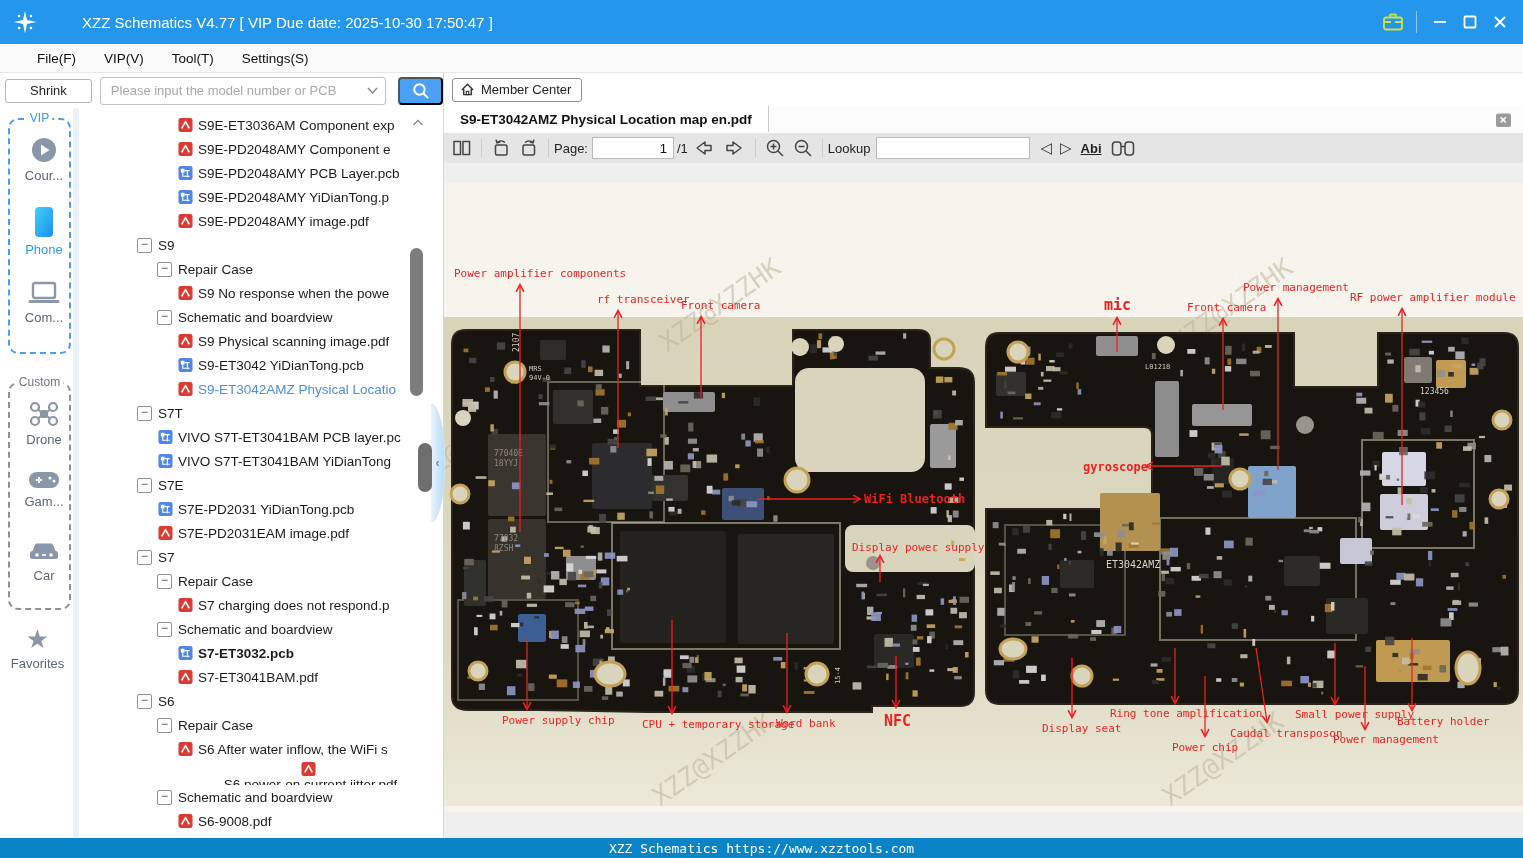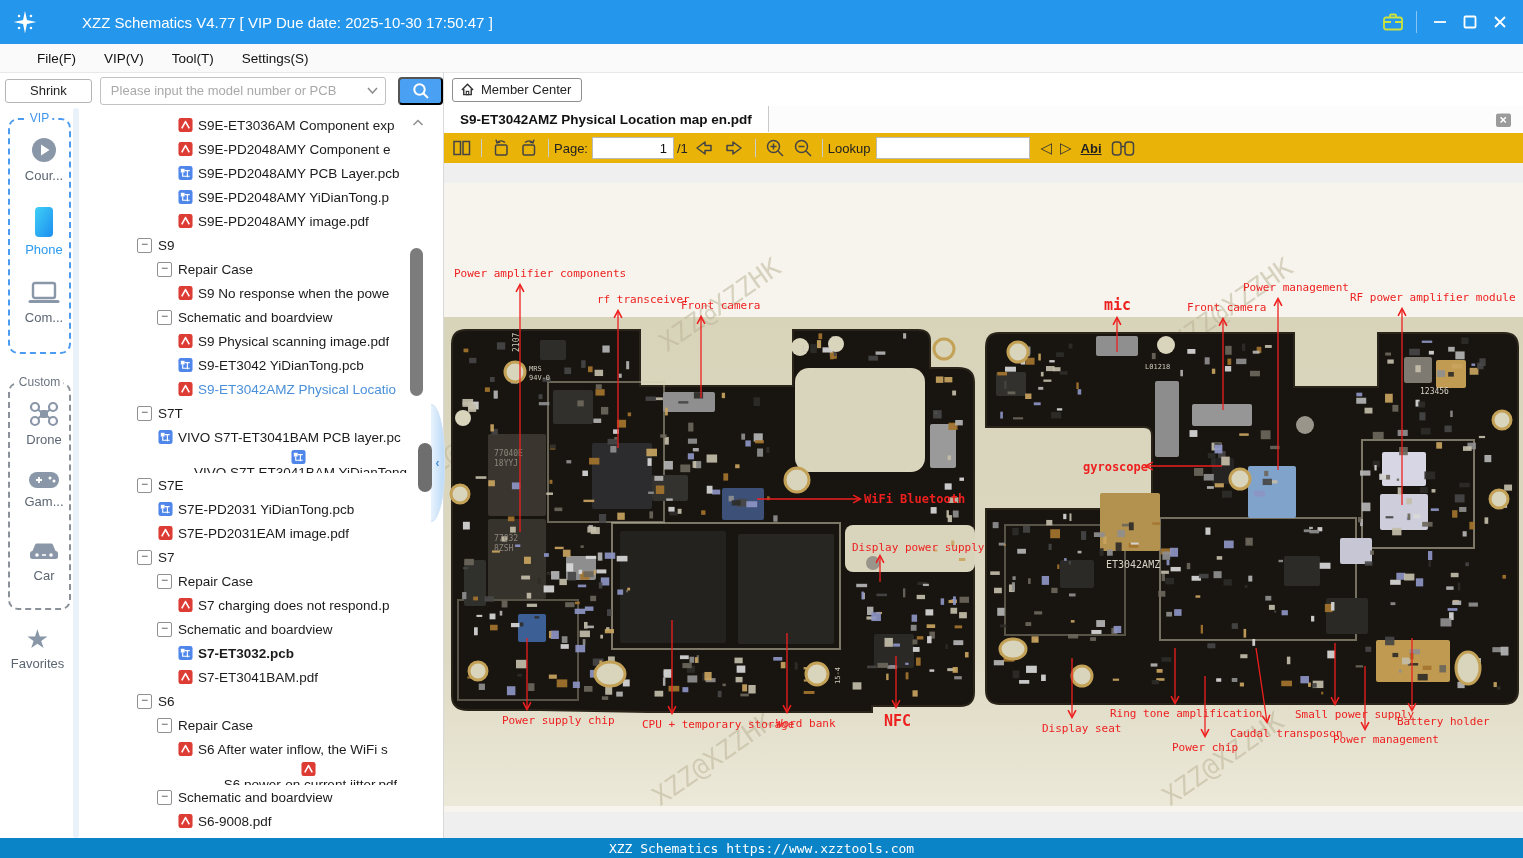--- a/index.html
+++ b/index.html
@@ -39,21 +39,21 @@
   
   .member-row{position:absolute;top:73px;left:444px;right:0;height:33px;background:#fff;
               display:flex;align-items:center;}
   .btn-member{margin-left:8px;height:24px;border:1px solid #8f8f8f;border-radius:3px;background:#fff;
               display:flex;align-items:center;gap:6px;padding:0 10px 0 7px;font-size:13px;color:#222;}
   .tab-bar{position:absolute;top:106px;left:444px;right:0;height:27px;background:#fcfcfc;
            border-bottom:1px solid #e0e0e0;}
   .tab{position:absolute;left:0;top:0;height:26px;padding:0 16px;display:flex;align-items:center;
        font-weight:bold;font-size:13.5px;color:#111;background:#fff;border-right:1px solid #c9c9c9;}
   .close-all{position:absolute;right:10px;top:4px;width:21px;height:19px;}
-  .pdf-toolbar{position:absolute;top:133px;left:444px;right:0;height:30px;background:#eab308;
+  .pdf-toolbar{position:absolute;top:133px;left:444px;right:0;height:30px;background:#e5e5e5;
                border-bottom:1px solid #ddd;display:flex;align-items:center;font-size:13px;color:#222;}
   .tsep{width:1px;height:18px;background:#ccc;margin:0 5px;}
   .ticon{margin:0 4px;display:flex;align-items:center;}
   .page-input{width:72px;height:18px;border:1px solid #b9b9b9;text-align:right;padding-right:6px;
               font-size:13px;font-family:"Liberation Sans",sans-serif;color:#111;margin-left:4px;}
   .lookup-input{width:148px;height:18px;border:1px solid #b9b9b9;font-size:13px;margin-left:6px;
                 font-family:"Liberation Sans",sans-serif;}
   .tri{font-size:15px;color:#333;margin:0 4px;}
   .abi{font-size:13px;color:#222;text-decoration:underline;margin:0 5px;font-weight:bold;}
 
@@ -409,21 +409,21 @@
           <span class="tlabel">S7T</span>
         </div>
         <div class="trow" style="padding-left: 70px;">
           <svg class="ficon" viewBox="0 0 16 17">
             <rect x="0.5" y="1" width="15" height="15" rx="2.5" fill="#4f86ea"></rect>
             <rect x="3" y="4" width="4" height="4" fill="#fff"></rect>
             <path d="M7,6 H12.5 M10,6 V13 M5,8 V12 H12.5" stroke="#fff" stroke-width="1.2" fill="none"></path>
           </svg>
           <span class="tlabel">VIVO S7T-ET3041BAM PCB layer.pc</span>
         </div>
-        <div class="trow" style="padding-left: 70px; flex-direction: column;">
+        <div class="trow" style="padding-left: 70px;">
           <svg class="ficon" viewBox="0 0 16 17">
             <rect x="0.5" y="1" width="15" height="15" rx="2.5" fill="#4f86ea"></rect>
             <rect x="3" y="4" width="4" height="4" fill="#fff"></rect>
             <path d="M7,6 H12.5 M10,6 V13 M5,8 V12 H12.5" stroke="#fff" stroke-width="1.2" fill="none"></path>
           </svg>
           <span class="tlabel">VIVO S7T-ET3041BAM YiDianTong</span>
         </div>
         <div class="trow" style="padding-left: 49px;">
           <span class="expander">−</span>
           <span class="tlabel">S7E</span>

